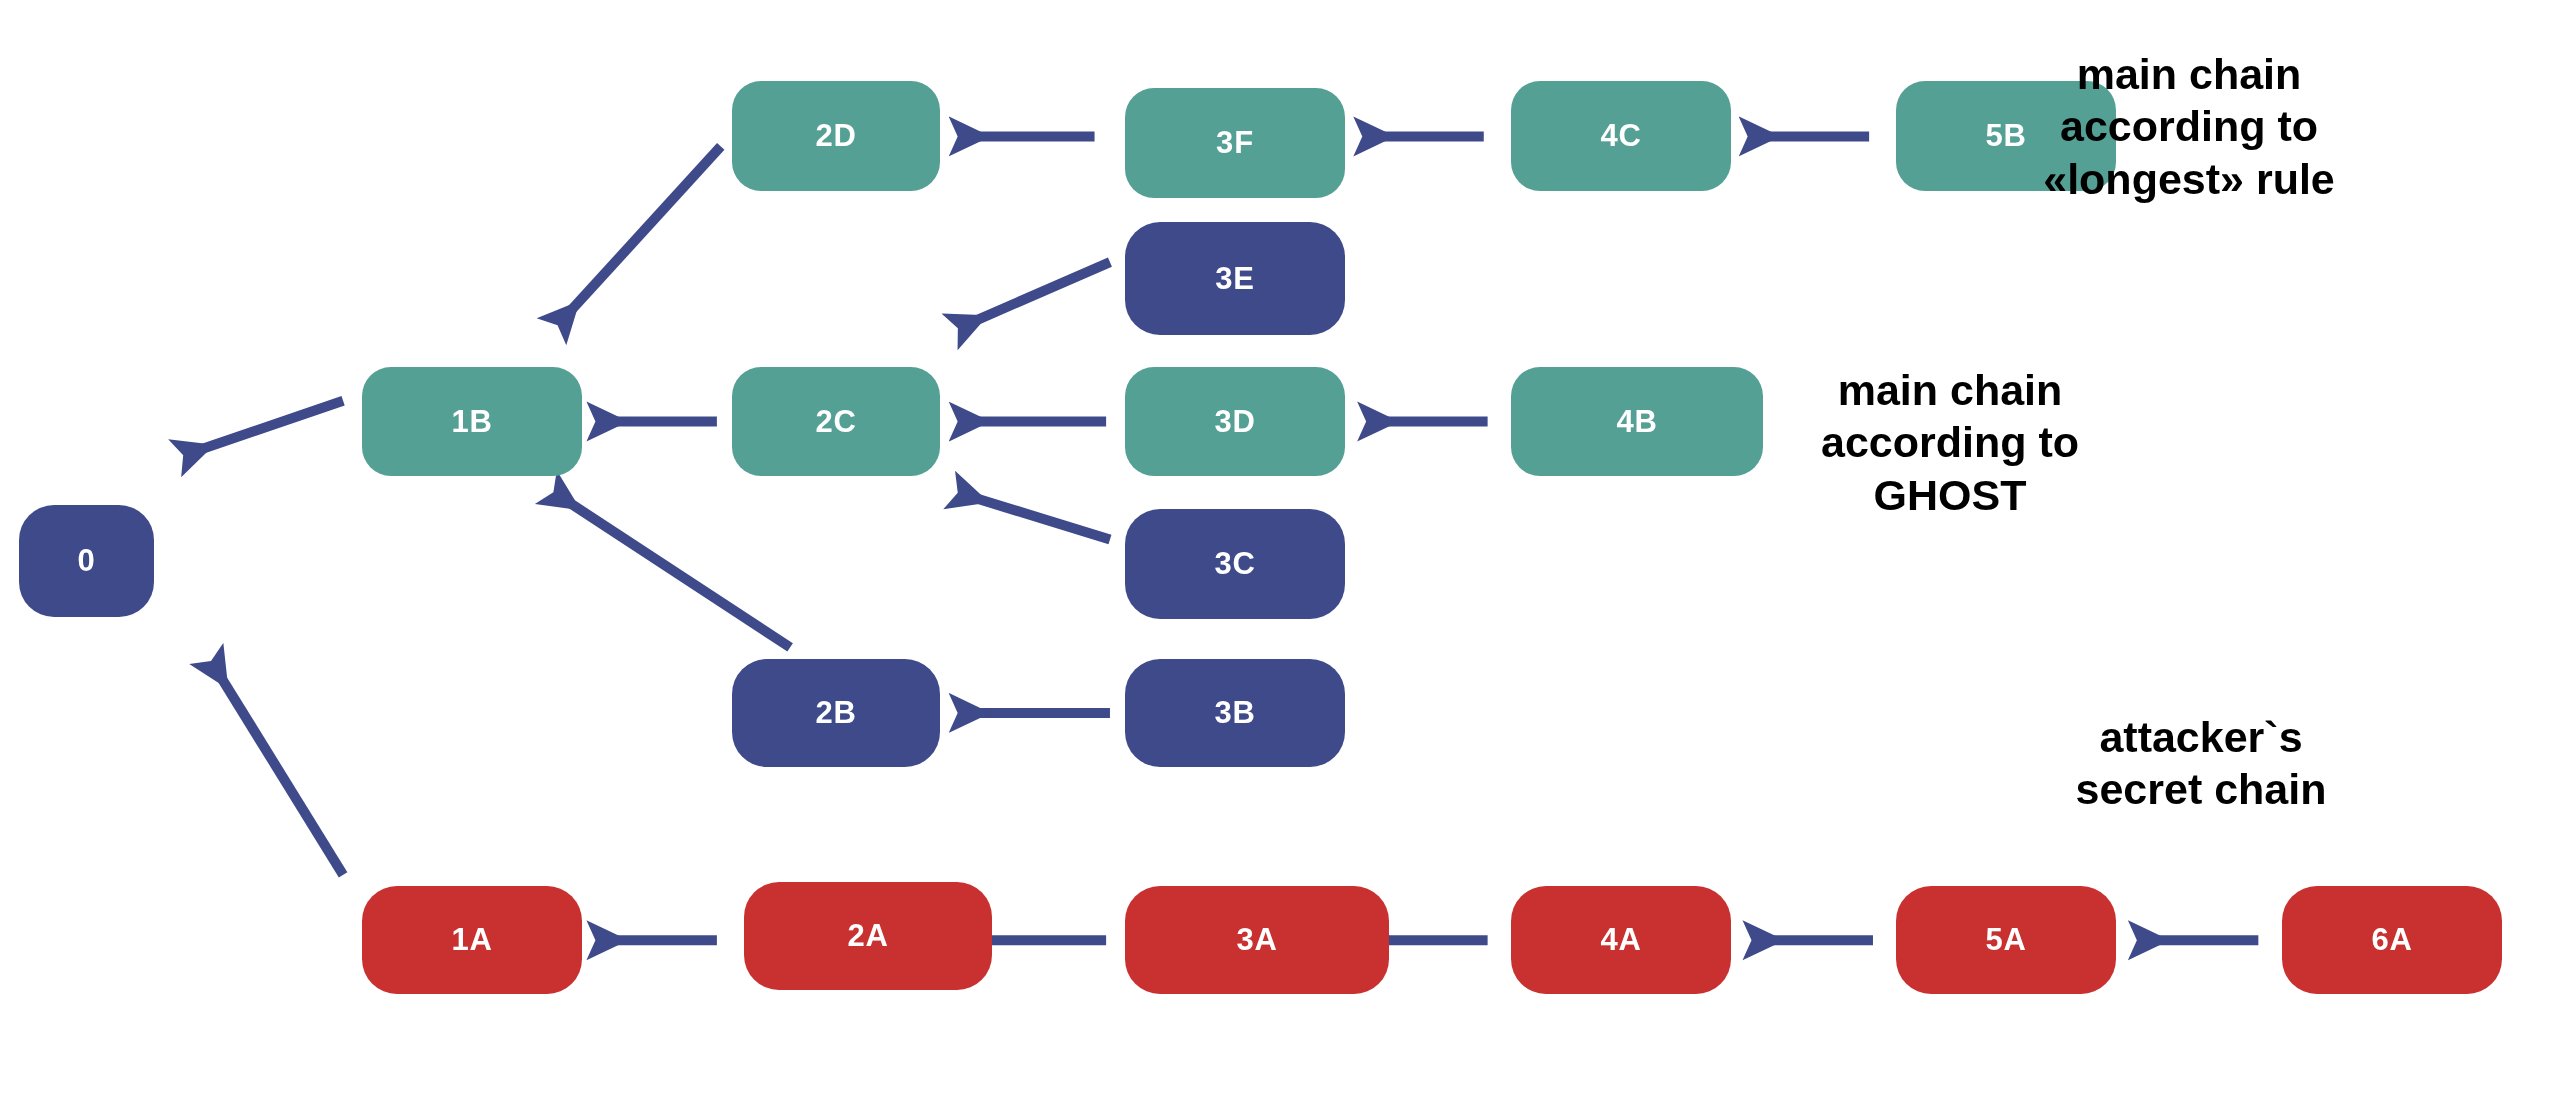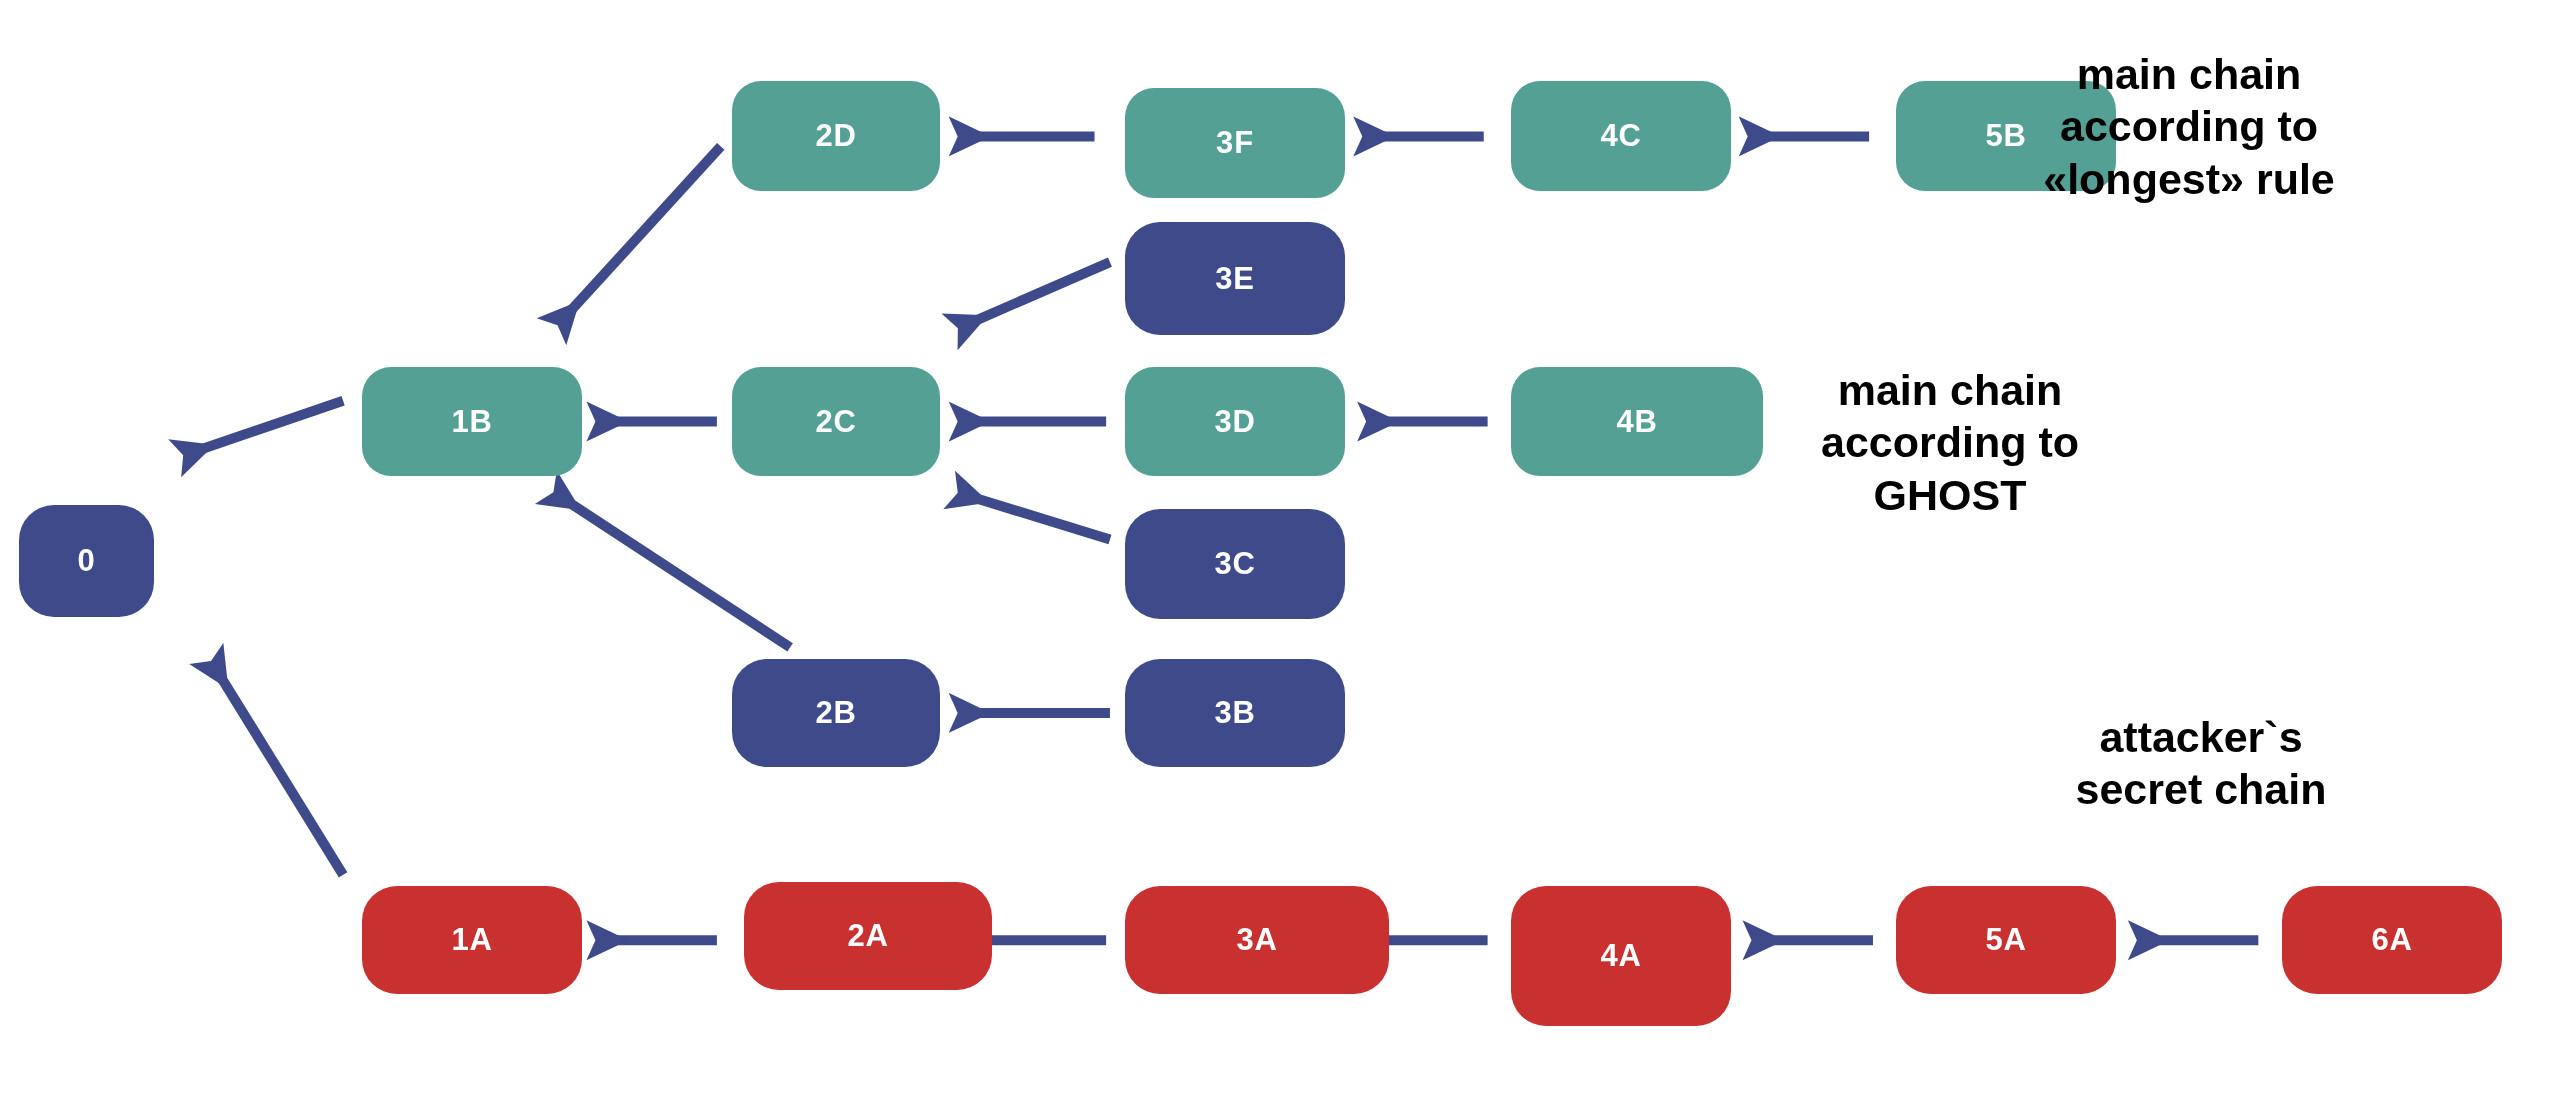--- a/index.html
+++ b/index.html
@@ -86,21 +86,21 @@
       </div>
       <div class="node red" style="left: 362px; top: 886px; width: 220px; height: 108px;">
         <span>1A</span>
       </div>
       <div class="node red" style="left: 732px; top: 882px; width: 248px; height: 108px; margin-left: 12px;">
         <span>2A</span>
       </div>
       <div class="node red" style="left: 1125px; top: 886px; width: 264px; height: 108px;">
         <span>3A</span>
       </div>
-      <div class="node red" style="left: 1511px; top: 886px; width: 220px; height: 140px;">
+      <div class="node red" style="left: 1511px; top: 886px; width: 220px; height: 108px;">
         <span>4A</span>
       </div>
       <div class="node red" style="left: 1896px; top: 886px; width: 220px; height: 108px;">
         <span>5A</span>
       </div>
       <div class="node red" style="left: 2282px; top: 886px; width: 220px; height: 108px;">
         <span>6A</span>
       </div>
     </div>
   <div id="label-layer">

